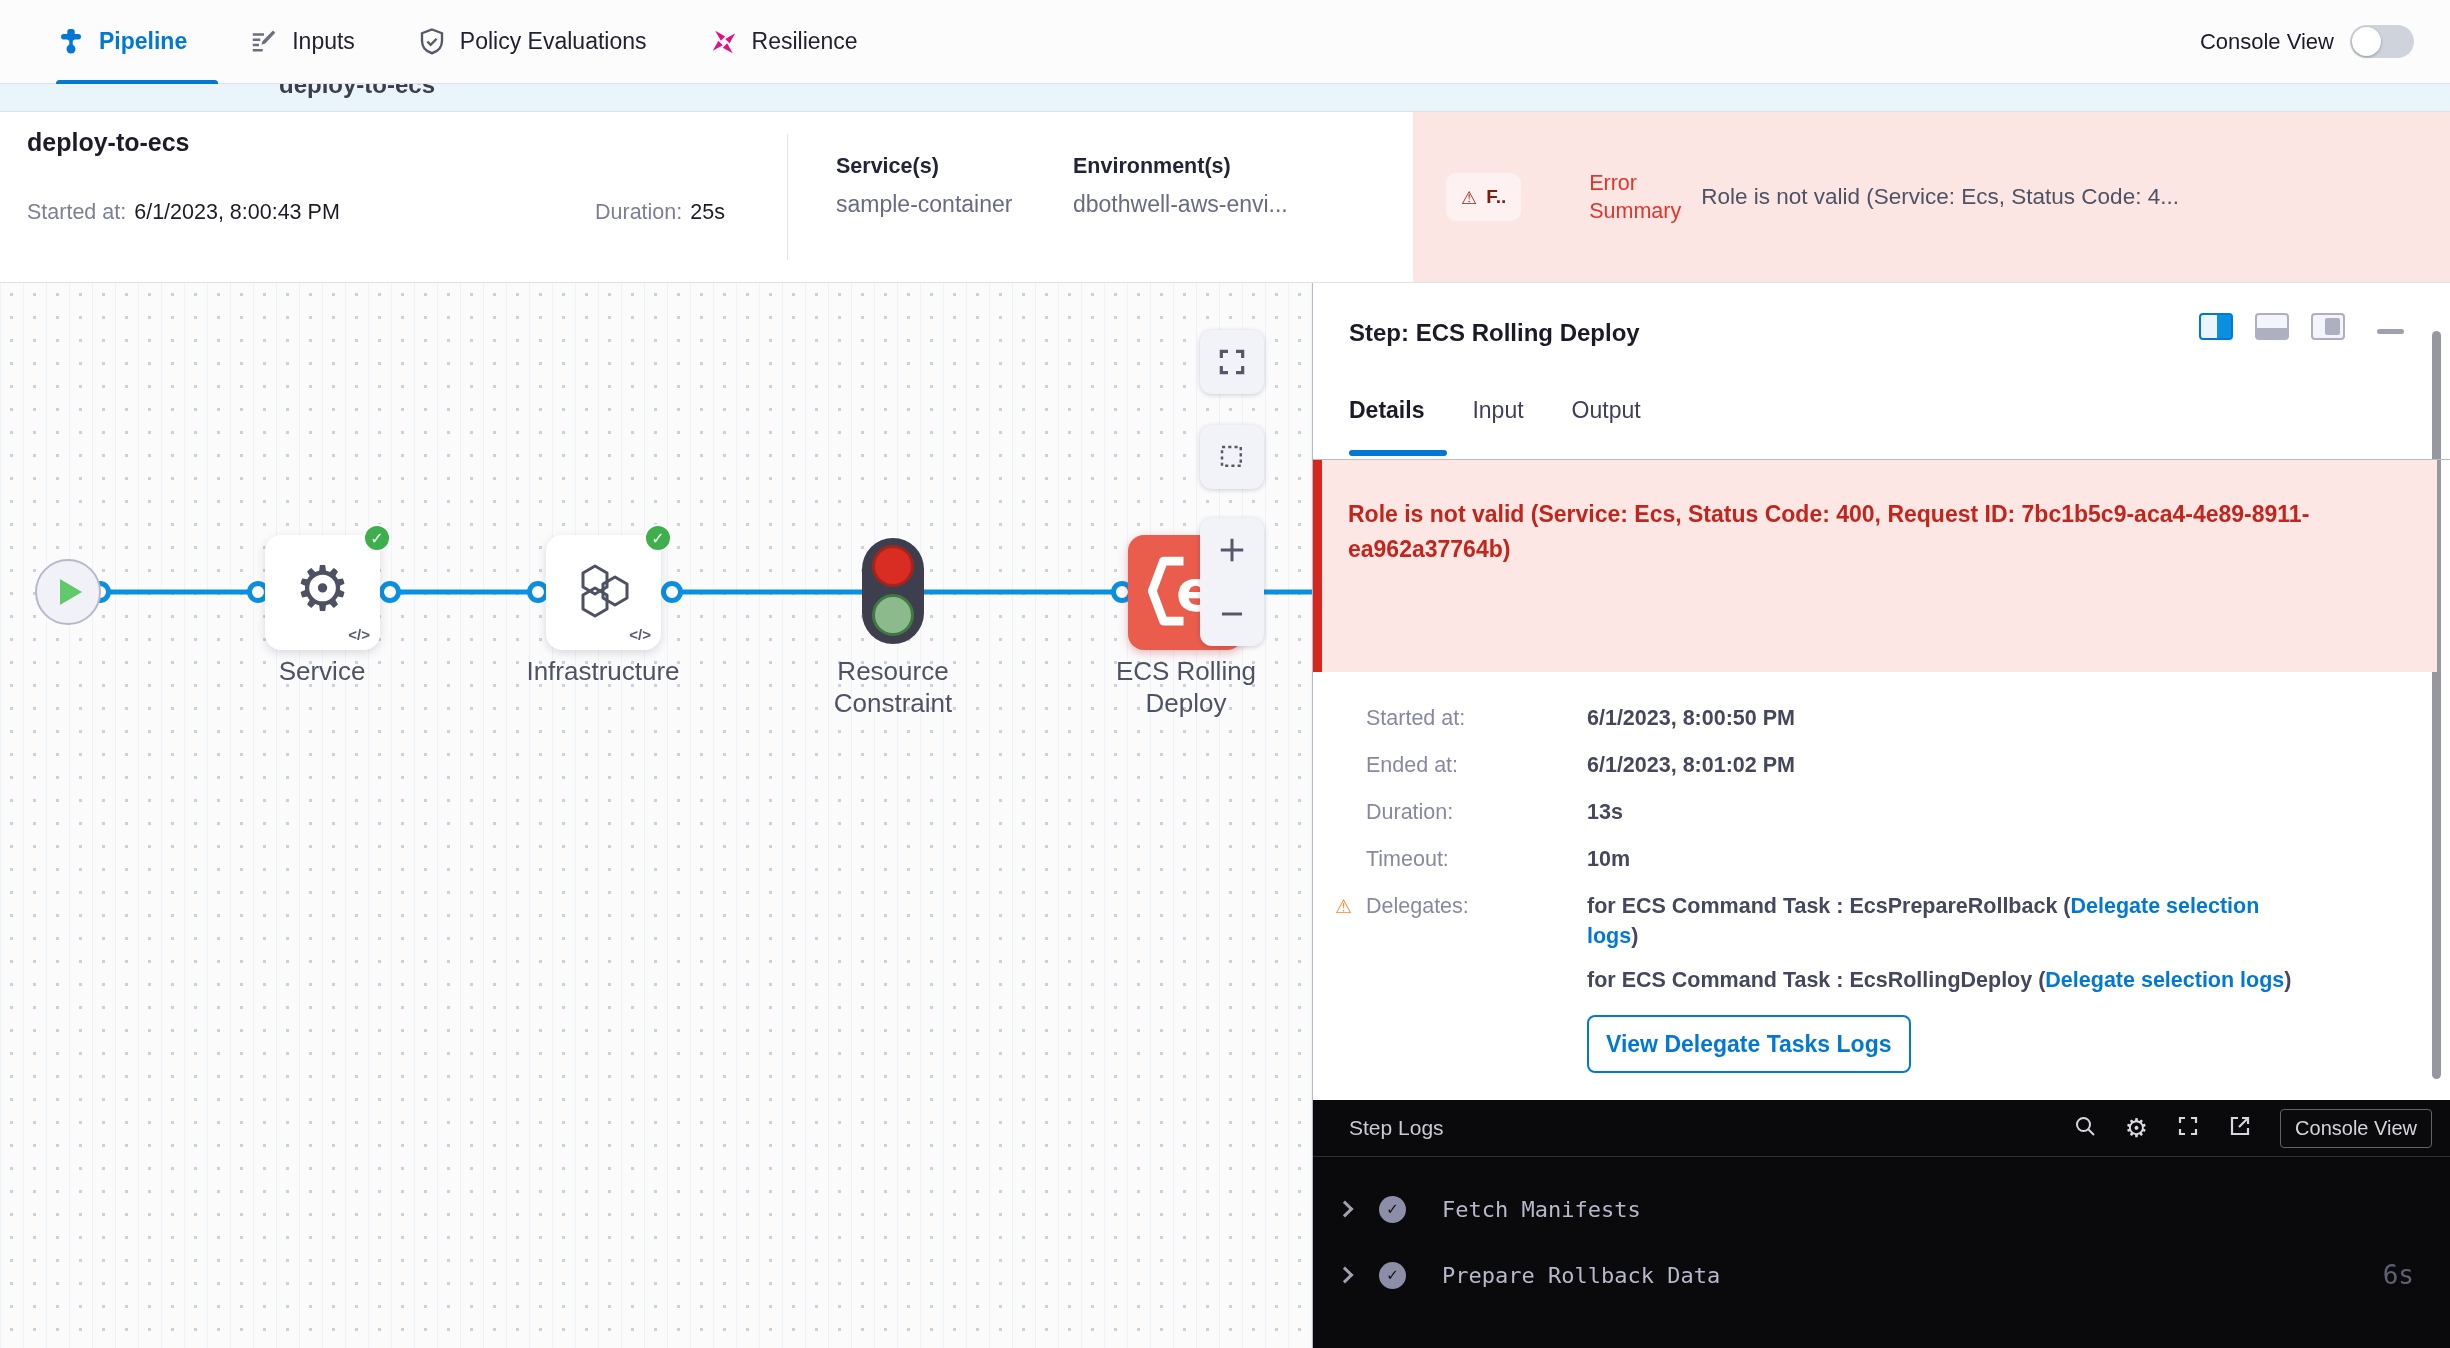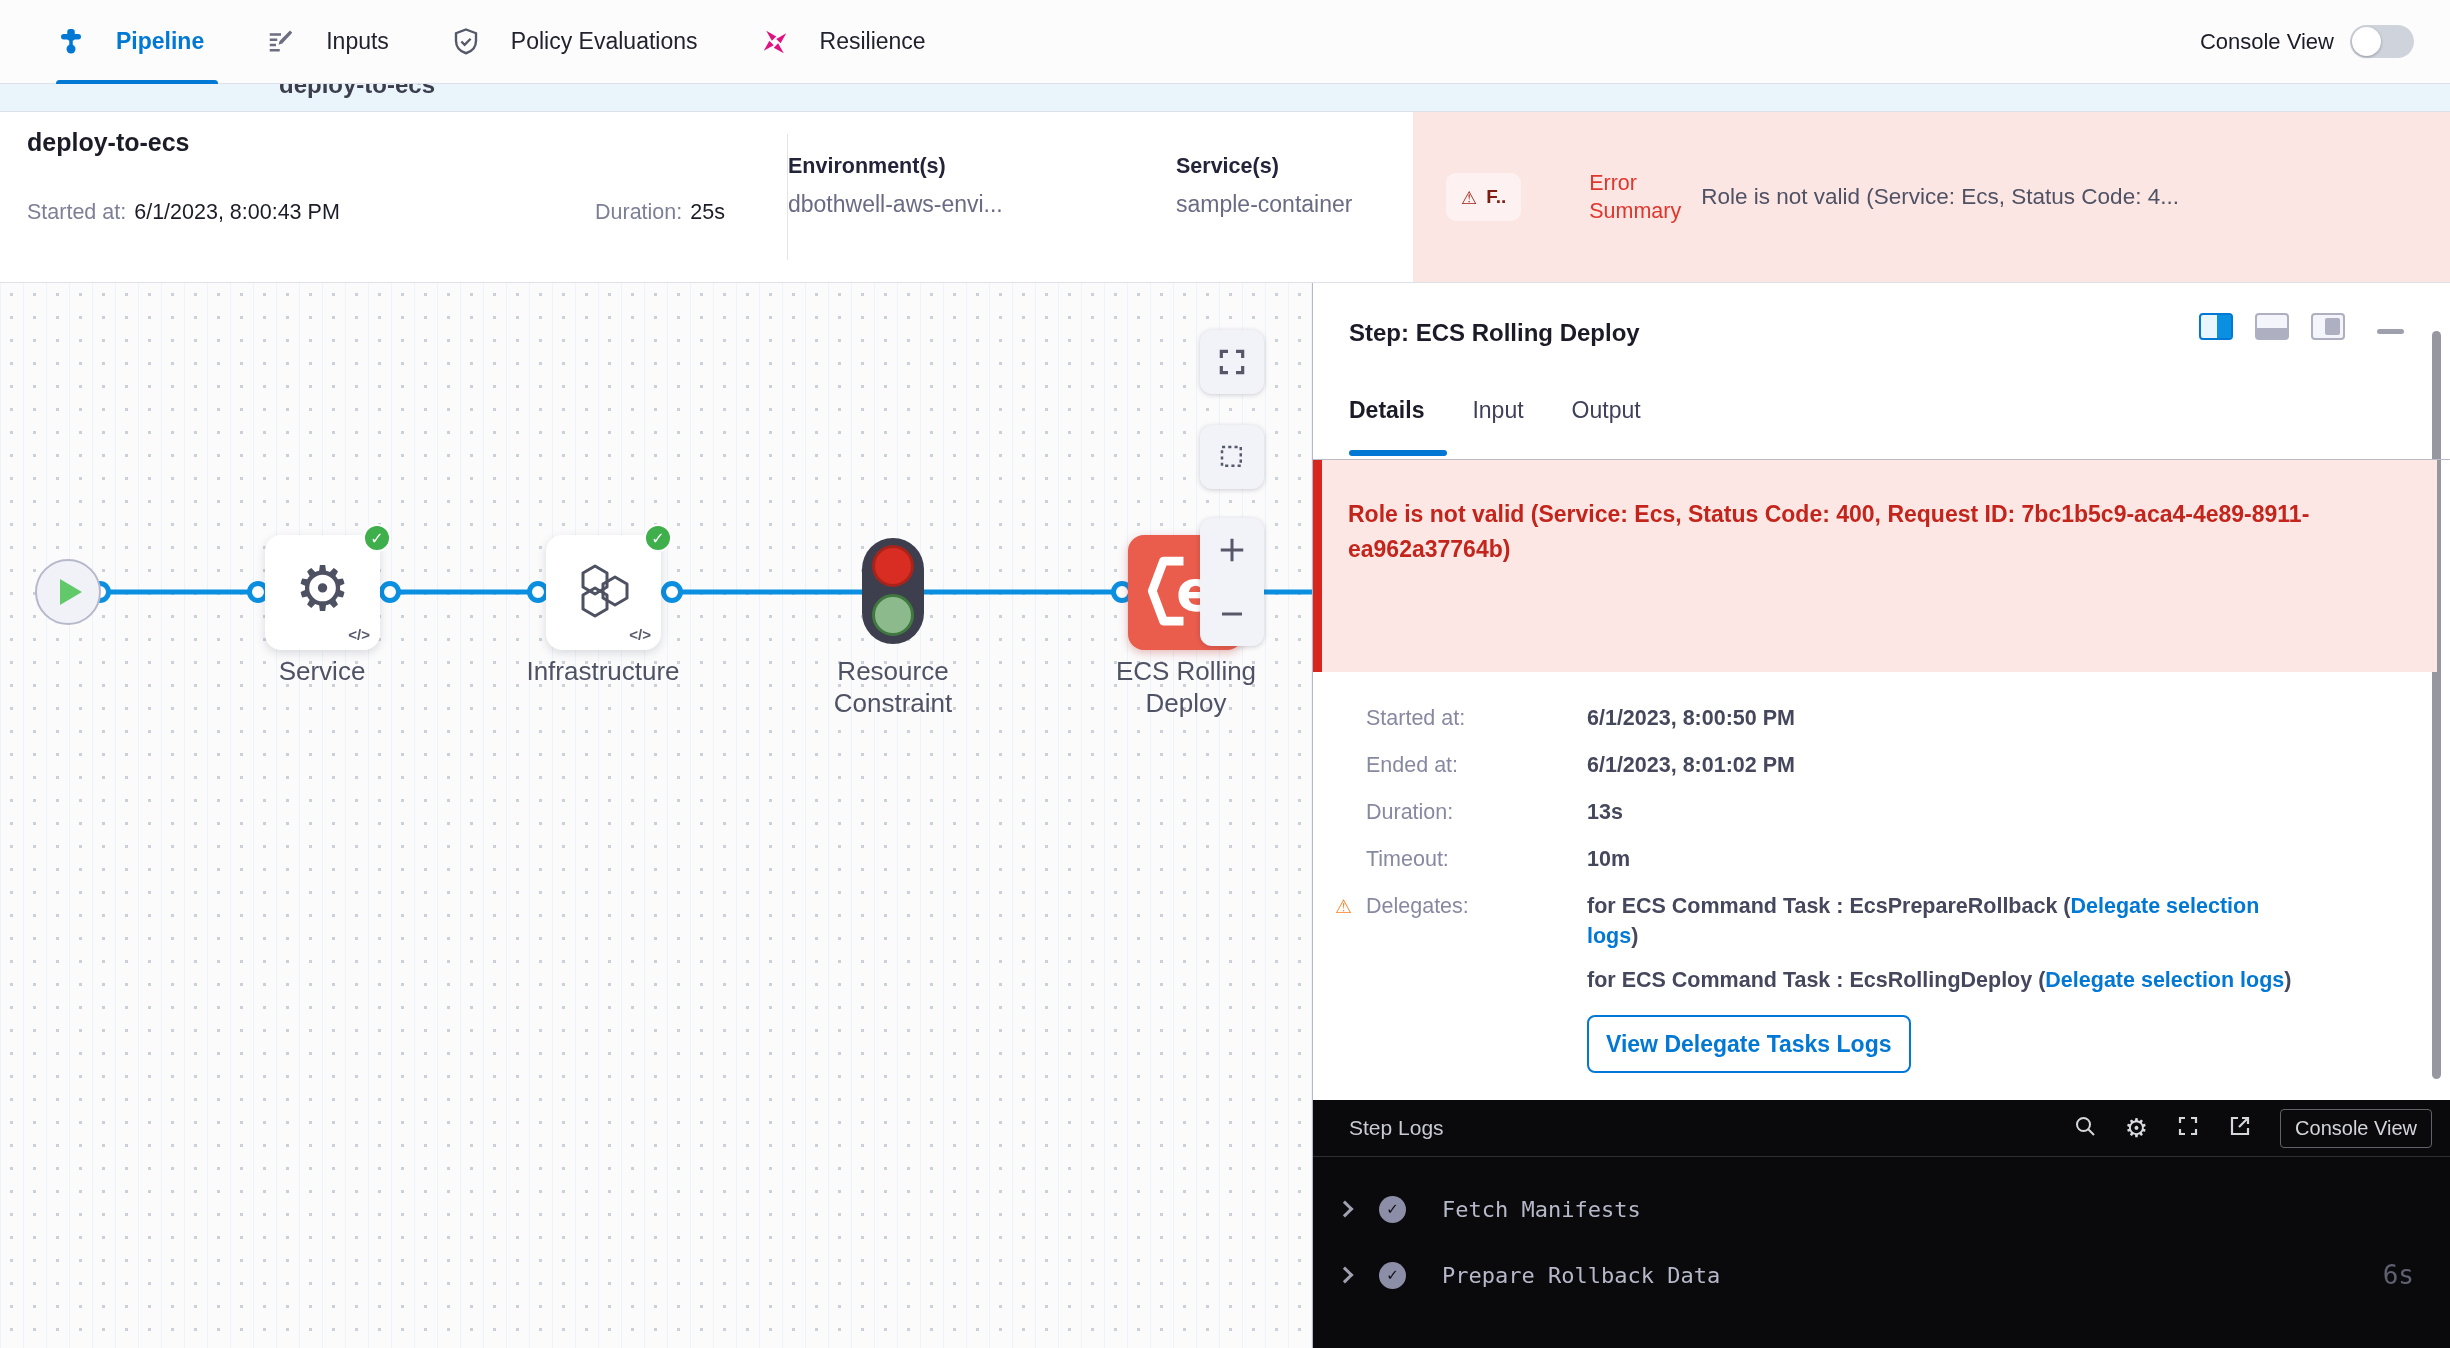--- a/index.html
+++ b/index.html
@@ -3,21 +3,21 @@
 <meta charset="utf-8">
 <style>
   * { box-sizing: border-box; margin: 0; padding: 0; }
   html,body { width:2450px; height:1348px; overflow:hidden;
     font-family:"Liberation Sans","DejaVu Sans",sans-serif; background:#fff; }
 
   
   .topnav { position:relative; height:84px; background:#fcfcfd;
     border-bottom:1px solid #e0e1e8; display:flex; align-items:center;
     padding:0 36px 0 56px; }
-  .tab { display:flex; align-items:center; gap:30px; font-size:23px;
+  .tab { display:flex; align-items:center; gap:13px; font-size:23px;
     color:#22222f; margin-right:62px; cursor:pointer; }
   .tab .t-ico { display:flex; width:30px; height:30px; }
   .tab.active { color:#0278d5; font-weight:bold; }
   .tab-underline { position:absolute; left:56px; bottom:-4px; width:162px;
     height:7px; border-radius:4px; background:#0278d5; }
   .console-wrap { margin-left:auto; display:flex; align-items:center; gap:16px;
     font-size:22px; color:#1c1c28; }
   .toggle { width:64px; height:33px; border-radius:17px; background:#cfd4dc;
     position:relative; display:inline-block; cursor:pointer; }
   .toggle .knob { position:absolute; left:2px; top:2px; width:29px; height:29px;
@@ -249,27 +249,27 @@
     <div class="eh-meta">
       <span class="lab">Started at:</span>
       <span class="val">6/1/2023, 8:00:43 PM</span>
       <span class="eh-dur">
         <span class="lab">Duration:</span>
         <span class="val">25s</span>
       </span>
     </div>
   </div>
   <div class="eh-divider"></div>
+  <div class="eh-col services">
+    <div class="clab">Service(s)</div>
+    <div class="cval">sample-container</div>
+  </div>
   <div class="eh-col env">
     <div class="clab">Environment(s)</div>
     <div class="cval">dbothwell-aws-envi...</div>
-  </div>
-  <div class="eh-col services">
-    <div class="clab">Service(s)</div>
-    <div class="cval">sample-container</div>
   </div>
   <div class="eh-error">
     <span class="fail-pill">
       <span class="warn">⚠</span>
       <span>F..</span>
     </span>
     <span class="err-sum-label">Error Summary</span>
     <span class="err-sum-msg">Role is not valid (Service: Ecs, Status Code: 4...</span>
   </div>
 </div>

